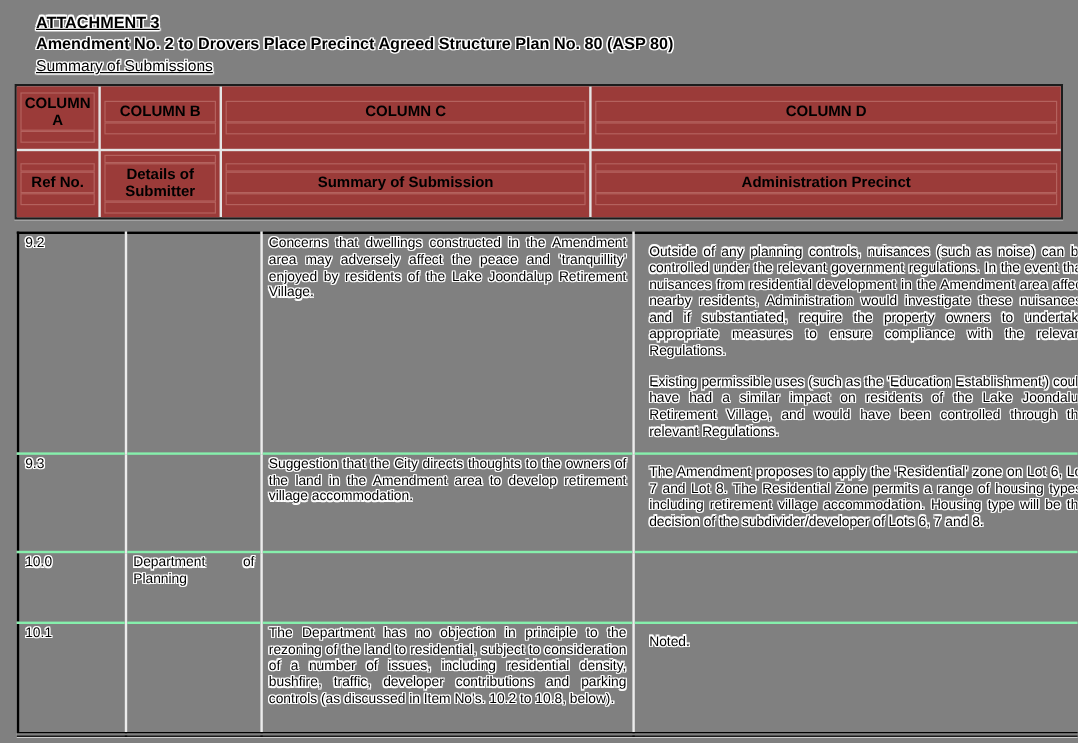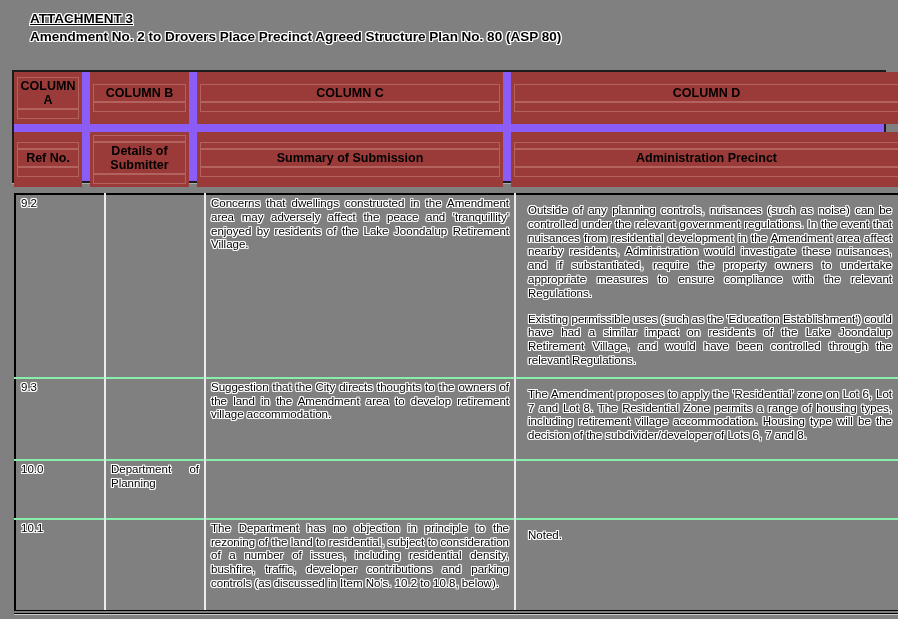--- a/index.html
+++ b/index.html
@@ -24,22 +24,22 @@
   .title-amendment{font-size:13.5px;font-weight:bold;}
   .title-summary{font-size:13px;text-decoration:underline;}
 
   
   .header-grid{
     position:absolute;left:12px;top:70px;
     width:874px;height:113px;box-sizing:border-box;
     display:grid;
     grid-template-columns:68px 99px 306px 391px;
     grid-template-rows:52px 55px;
-    gap:8px;
-    background:#8b5cf6;
+    gap:2px;
+    background:#e5e5e5;
     border:2px solid #1c1c1c;
     box-shadow:0 1px 0 rgba(255,255,255,.35);
   }
   .hcell{
     background:#9B3B39;
     display:flex;flex-direction:column;
     align-items:center;justify-content:center;
     padding:3px;box-sizing:border-box;
   }
   .hbox{width:100%;border:1px solid #b4625e;box-sizing:border-box;}
@@ -62,39 +62,40 @@
   .body-table td{
     vertical-align:top;
     padding:2px 5px;
     font-size:11.5px;line-height:1.2;
     box-sizing:border-box;
     overflow:hidden;
   }
   .body-table td + td{border-left:2px solid #ececec;}
   .body-table tr + tr td{border-top:2px solid #86efac;}
   .col-ref{width:90px;}
-  .col-sub{width:100px;}
+  .col-sub{width:113px;}
   .col-sum{width:310px;margin-top:22px;}
   .col-com{width:390px;}
   .row-92{height:157px;}
   .row-93{height:82px;}
   .row-100{height:59px;padding-left:40px;}
   .row-101{height:93px;}
   .ref-cell{padding-top:10px;padding-left:7px;}
   .pad-top{padding-top:22px;}
   .just{text-align:justify;}
   .body-table p{margin:7px;}
   .body-table p + p{margin-top:12px;}
 </style>
 </head>
 <body>
 
 <div class="title-block">
   <div class="title-attachment halo">ATTACHMENT 3</div>
   <div class="title-amendment halo">Amendment No. 2 to Drovers Place Precinct Agreed Structure Plan No. 80 (ASP 80)</div>
+  <div class="title-summary halo">Summary of Submissions</div>
 </div>
 
 <div class="header-grid">
   <div class="hcell">
     <div class="hbox htext">COLUMN A</div>
     <div class="hbox hempty"></div>
   </div>
   <div class="hcell">
     <div class="hbox htext">COLUMN B</div>
     <div class="hbox hempty"></div>

